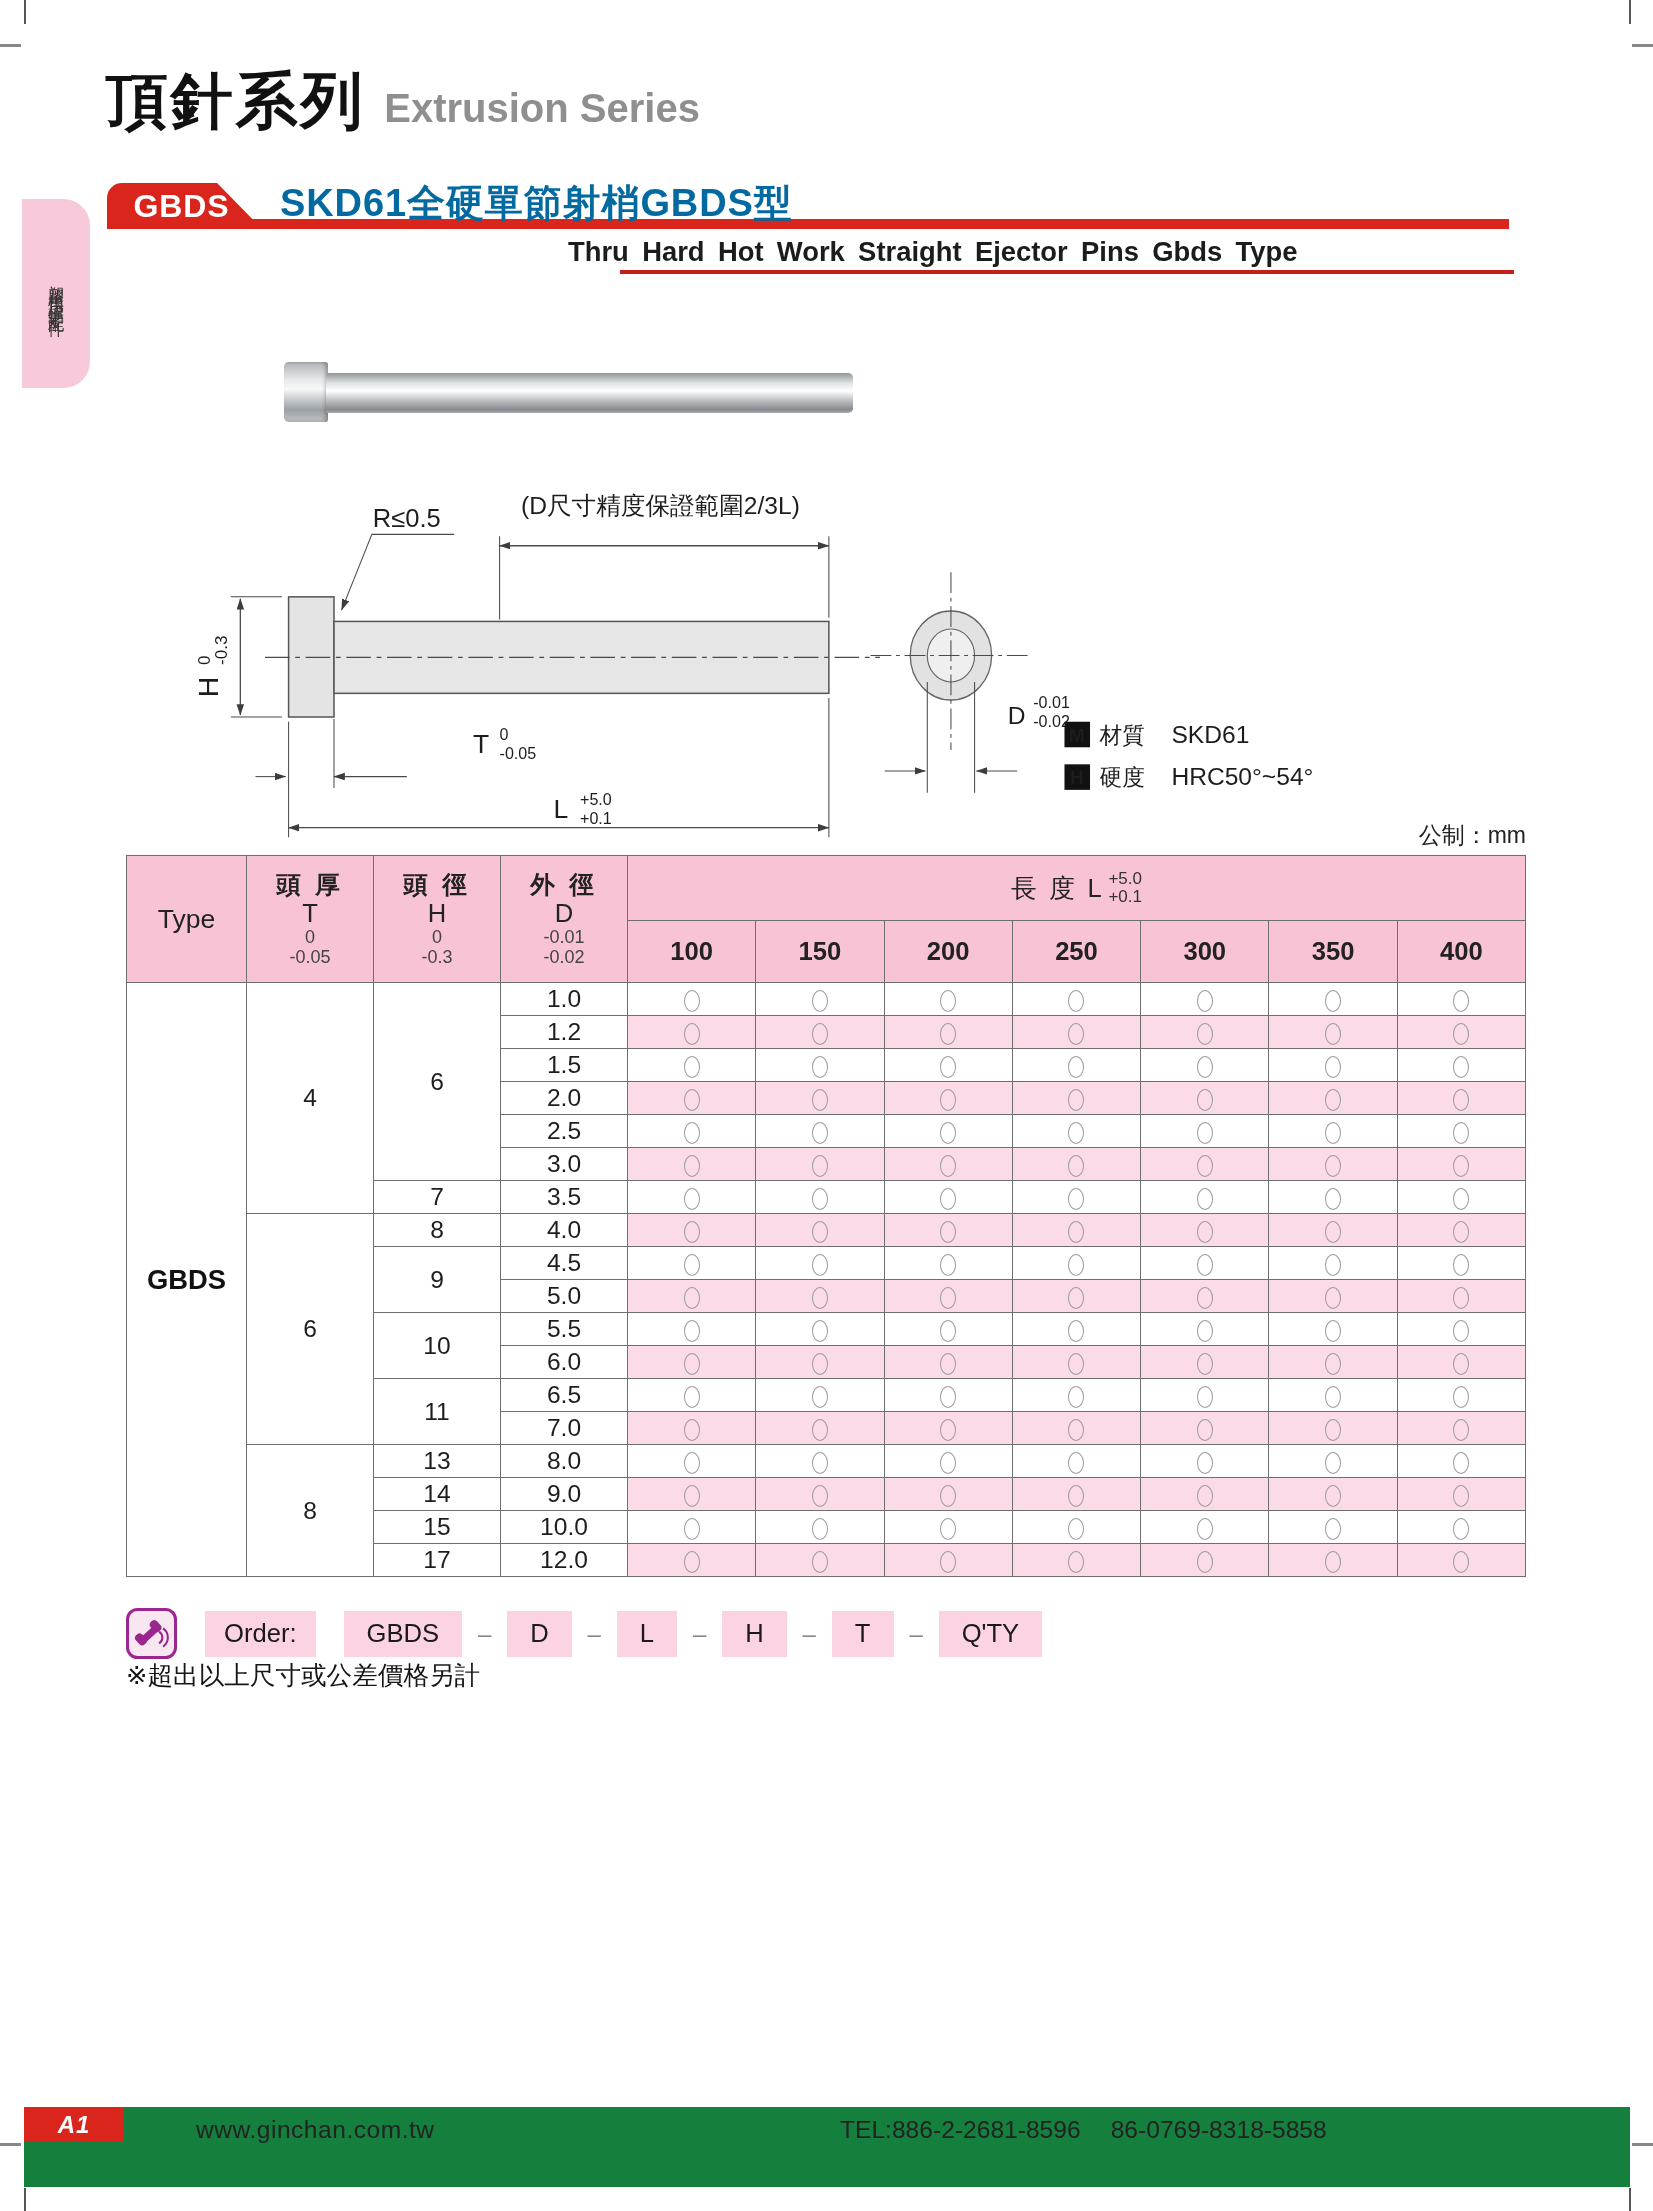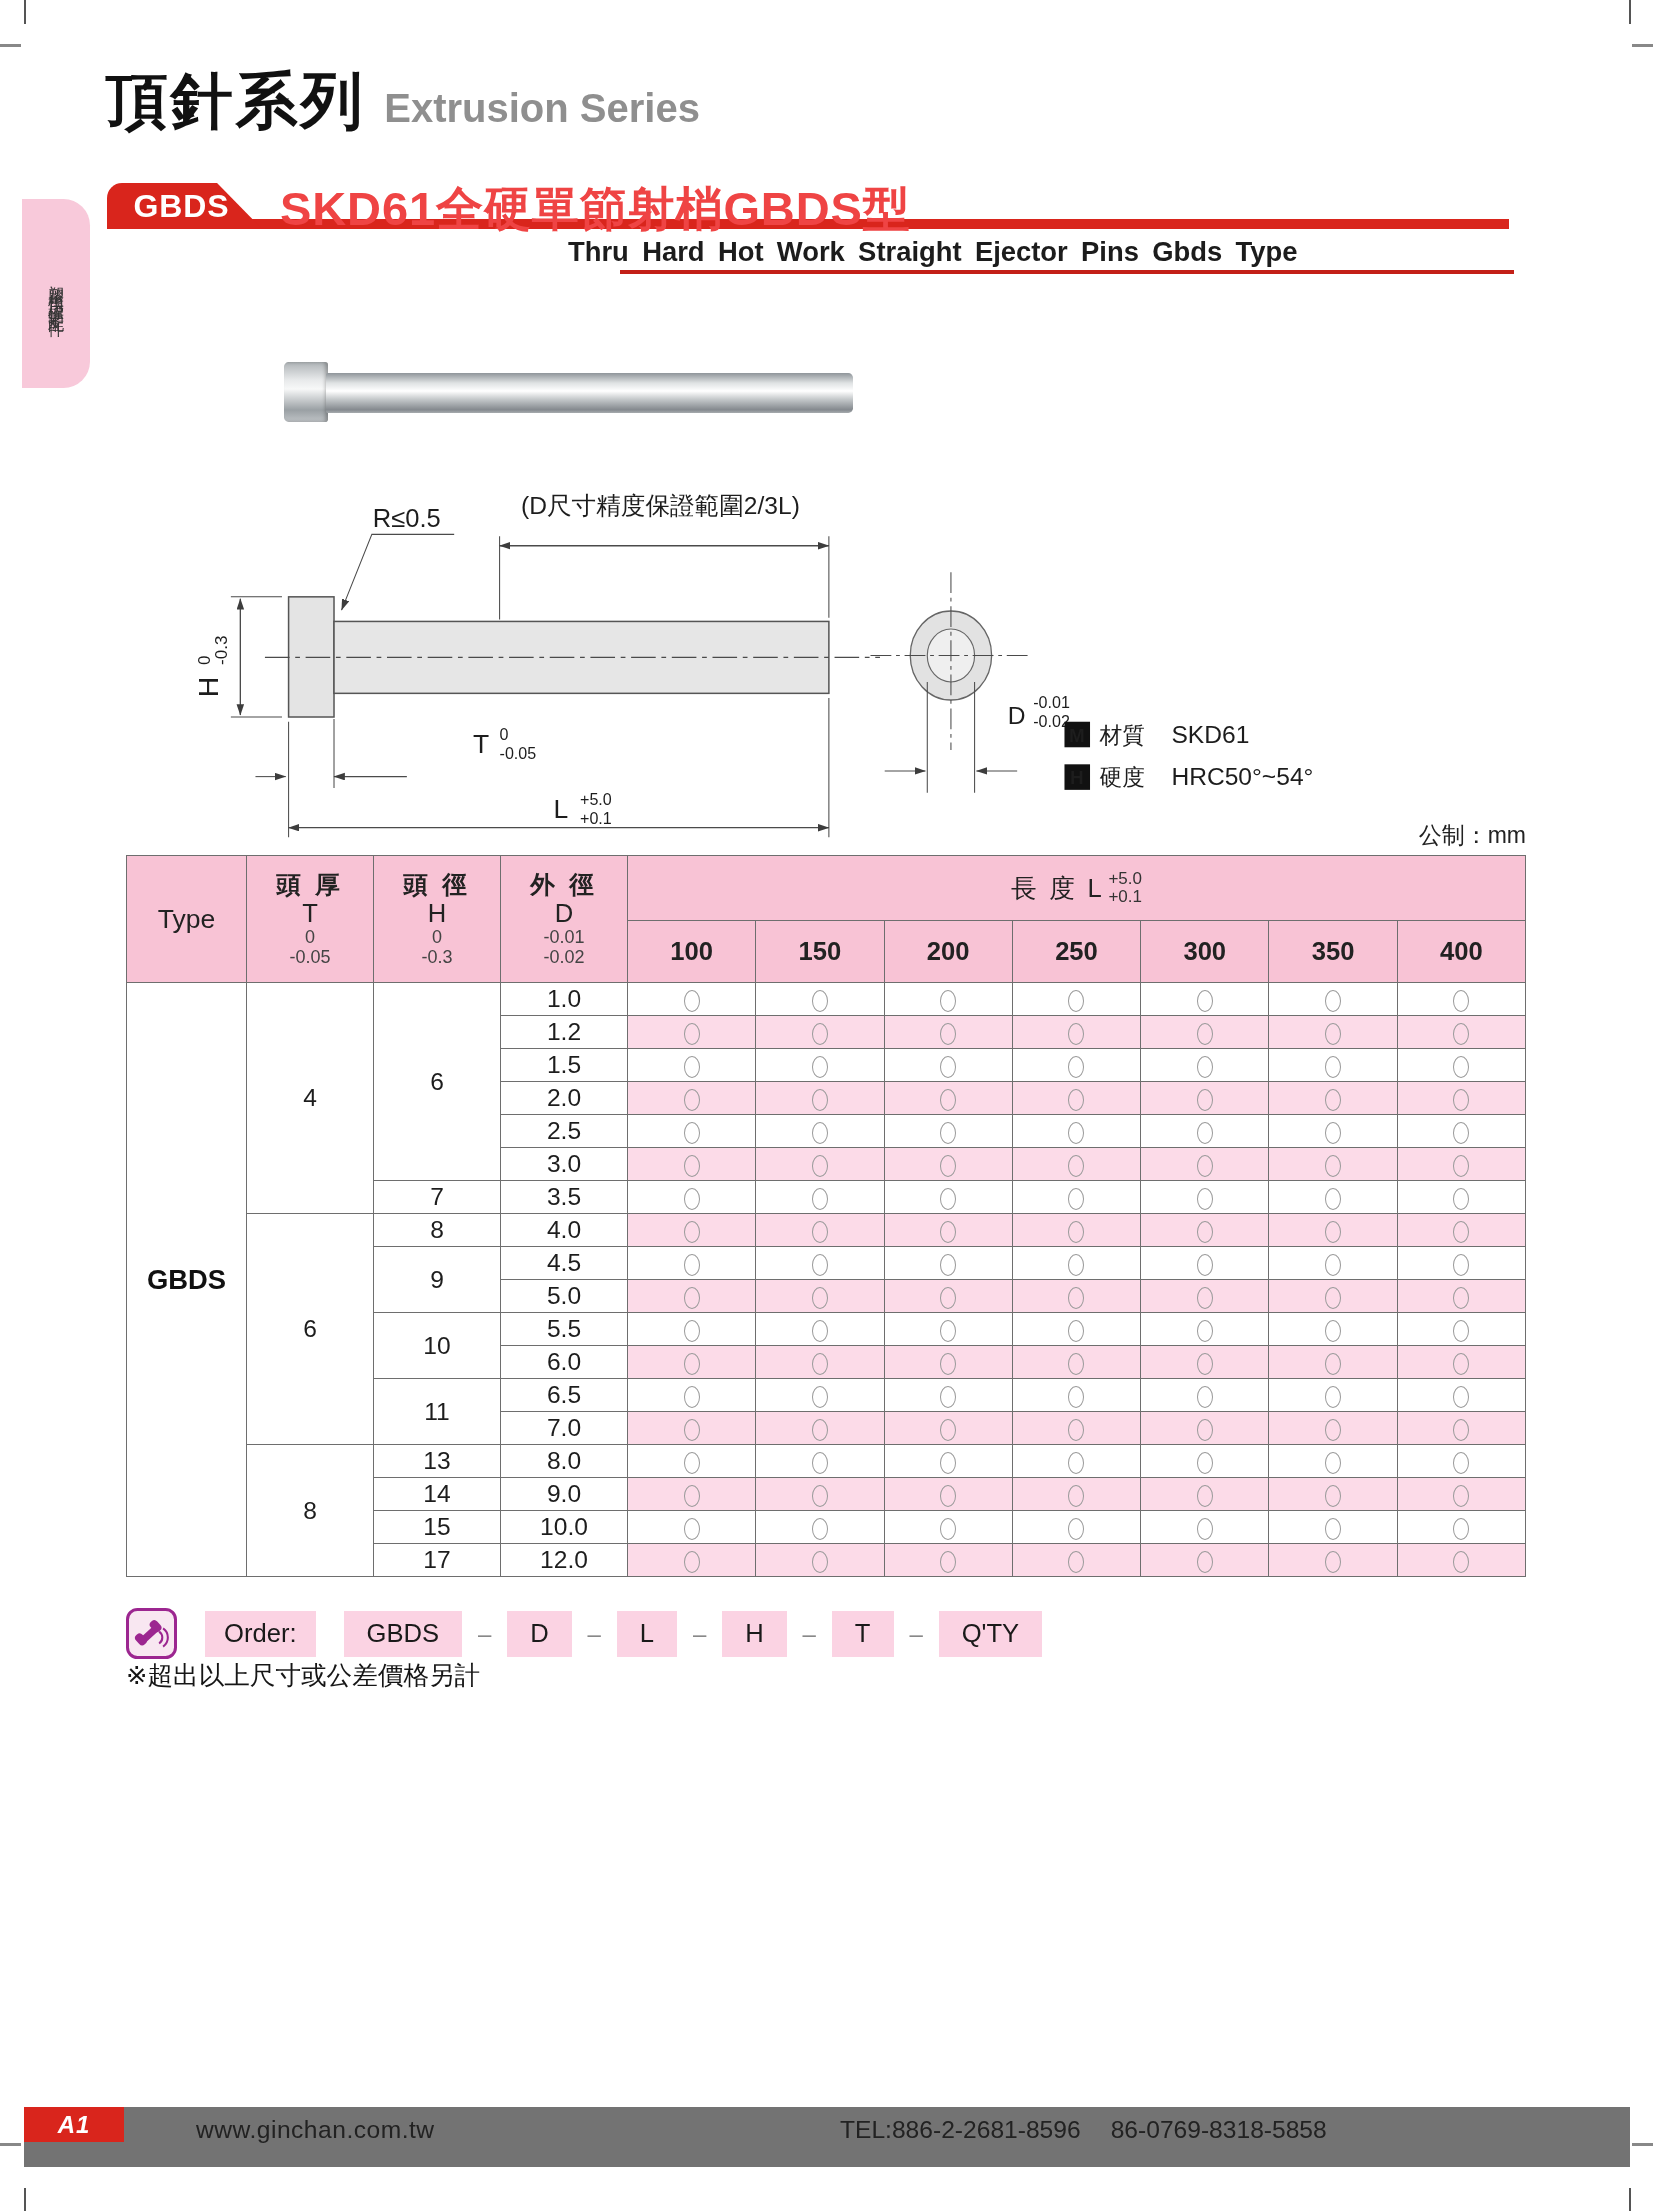--- a/index.html
+++ b/index.html
@@ -27,21 +27,21 @@
   .title-en{font-size:40px;font-weight:bold;color:#8f8f8f;margin-left:19px;}
   
   .badge{
     position:absolute;left:107px;top:183px;width:155px;height:46px;
     background:#d9251c;border-radius:15px 0 0 3.8px;
     clip-path:polygon(0 0,71% 0,100% 100%,0 100%);
     color:#fff;font-size:32px;font-weight:bold;letter-spacing:0.9px;
     line-height:46px;padding-left:26.5px;box-sizing:border-box;
   }
   .red-strip{position:absolute;left:107px;top:219px;width:1402px;height:10.4px;background:#d9251c;}
-  .subtitle-zh{position:absolute;left:280px;top:178px;font-size:47px;font-weight:bold;color:#ef4444;letter-spacing:0.9px;}
+  .subtitle-zh{position:absolute;left:280px;top:178px;font-size:38px;font-weight:bold;color:#0369a1;letter-spacing:0.9px;}
   .subtitle-en{position:absolute;left:568px;top:236px;width:946px;font-size:27.4px;font-weight:bold;color:#1c1c1c;word-spacing:5.7px;}
   .red-line2{position:absolute;left:620px;top:270px;width:894px;height:3.8px;background:#c32017;}
   
   .pin-head{
     position:absolute;left:284px;top:362px;width:44px;height:60px;border-radius:4.7px 2.8px 2.8px 4.7px;
     background:linear-gradient(180deg,#aeb3b6 0%,#e8eaeb 30%,#f7f8f8 45%,#9aa0a4 80%,#c0c4c7 100%);
     box-shadow:inset -2.8px 0 3.8px rgba(0,0,0,.25);
   }
   .pin-shaft{
     position:absolute;left:326px;top:373px;width:527px;height:40px;border-radius:1.9px 4.7px 4.7px 1.9px;
@@ -73,21 +73,21 @@
   .circ{display:inline-block;width:14px;height:20px;border:0.9px solid #9a9a9a;border-radius:50%;background:transparent;vertical-align:middle;}
   
   .order-row{position:absolute;left:126px;top:1606px;display:flex;align-items:center;gap:28px;height:55px;}
   .phone-box{width:51px;height:51px;box-sizing:border-box;border:3.8px solid #9c2690;border-radius:11.4px;background:#f8e7f1;display:flex;align-items:center;justify-content:center;}
   .order-label{background:#fbd3e3;padding:8.5px 19px;font-size:25.6px;color:#1a1a1a;}
   .order-part{background:#fbd3e3;padding:8.5px 23px;font-size:25.6px;color:#1a1a1a;}
   .order-sep{color:#888;font-size:24px;margin:0 1.9px;}
   
   .notes{position:absolute;left:126px;top:1656px;font-size:25.6px;color:#161616;line-height:39px;}
   
-  .footer-bar{position:absolute;left:24px;top:2107px;width:1606px;height:60px;background:#737373;}
+  .footer-bar{position:absolute;left:24px;top:2107px;width:1606px;height:80px;background:#15803d;}
   .footer-code{position:absolute;left:0;top:0;width:100px;height:35px;background:#d9251c;color:#fff;font-size:24px;font-weight:bold;font-style:italic;display:flex;align-items:center;justify-content:center;letter-spacing:0.9px;}
   .footer-site{position:absolute;left:172px;top:8.5px;font-size:24.6px;color:#222;letter-spacing:0.5px;}
   .footer-tel{position:absolute;left:816px;top:8.5px;font-size:24.6px;color:#222;display:flex;gap:30px;}
   
   svg text{font-family:"Liberation Sans","DejaVu Sans",sans-serif;fill:#1d1d1d;}
   .dwg-line{stroke:#4a4a4a;stroke-width:1.4;fill:none;}
   .dwg-thin{stroke:#4a4a4a;stroke-width:1.1;fill:none;}
 </style>
 </head>
 <body>

